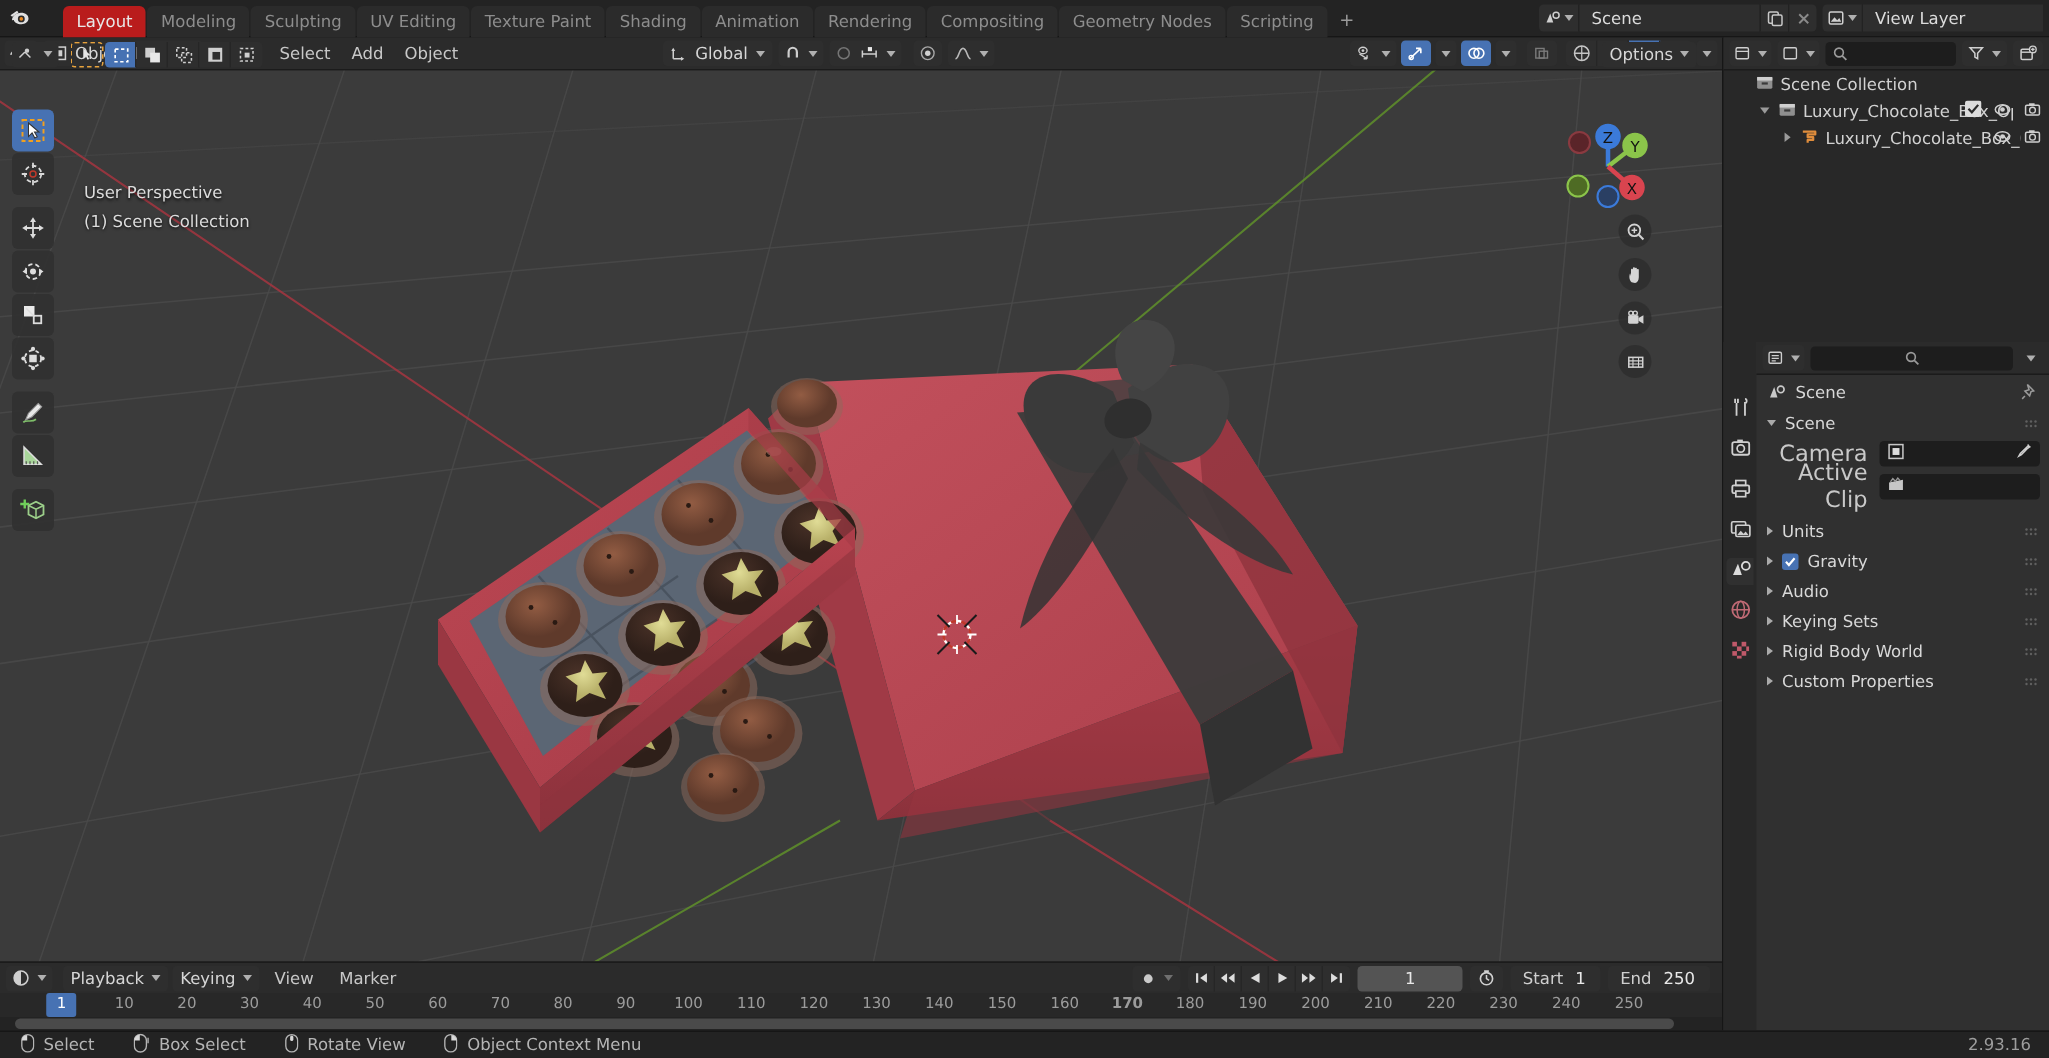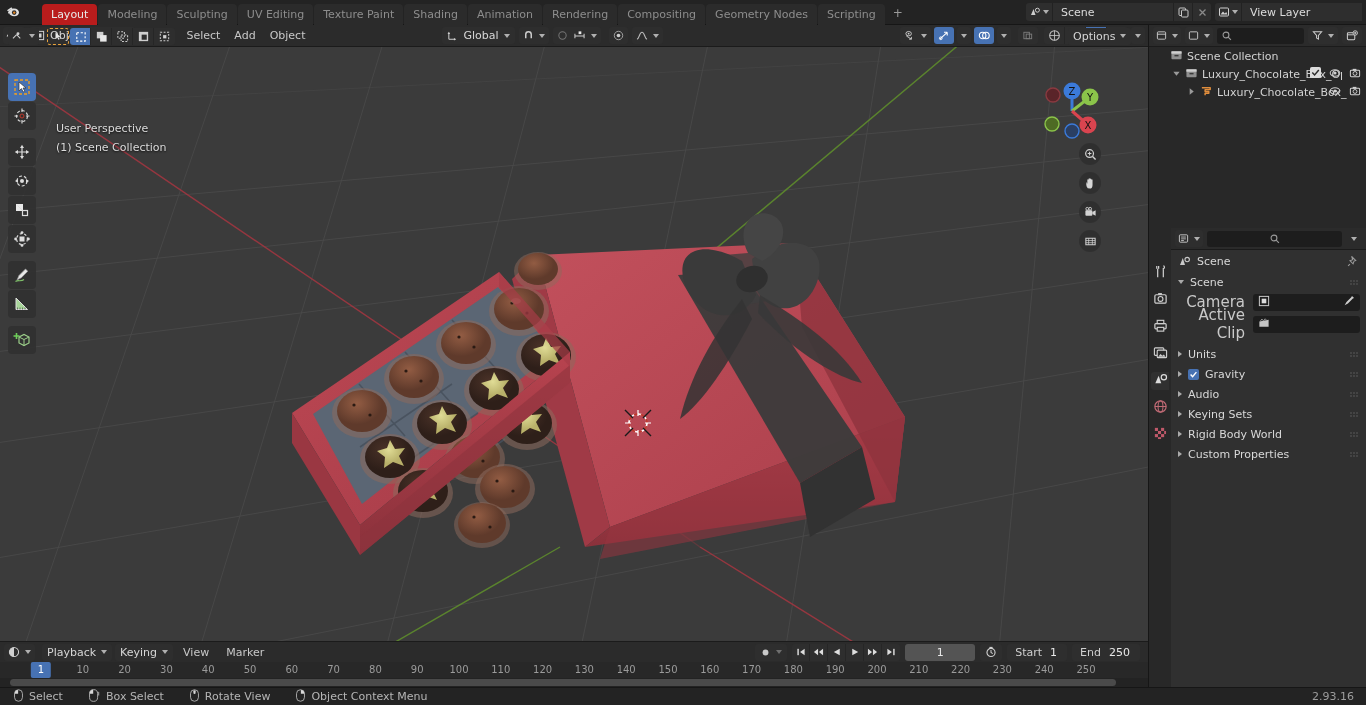--- a/index.html
+++ b/index.html
@@ -856,21 +856,21 @@
         <div class="tl-tick" style="left: 333.6px;">70</div>
         <div class="tl-tick" style="left: 375.4px; text-align: right;">80</div>
         <div class="tl-tick" style="left: 417.2px;">90</div>
         <div class="tl-tick" style="left: 459px;">100</div>
         <div class="tl-tick" style="left: 500.8px;">110</div>
         <div class="tl-tick" style="left: 542.6px;">120</div>
         <div class="tl-tick" style="left: 584.4px;">130</div>
         <div class="tl-tick" style="left: 626.2px;">140</div>
         <div class="tl-tick" style="left: 668px;">150</div>
         <div class="tl-tick" style="left: 709.8px;">160</div>
-        <div class="tl-tick" style="left: 751.6px;">170</div>
+        <div class="tl-tick" style="left: 751.6px; font-weight: bold;">170</div>
         <div class="tl-tick" style="left: 793.4px;">180</div>
         <div class="tl-tick" style="left: 835.2px;">190</div>
         <div class="tl-tick" style="left: 877px;">200</div>
         <div class="tl-tick" style="left: 918.8px;">210</div>
         <div class="tl-tick" style="left: 960.6px;">220</div>
         <div class="tl-tick" style="left: 1002.4px;">230</div>
         <div class="tl-tick" style="left: 1044.2px;">240</div>
         <div class="tl-tick" style="left: 1086px;">250</div>
         <div class="tl-playhead" style="left: 41px;">1</div>
       </div>

